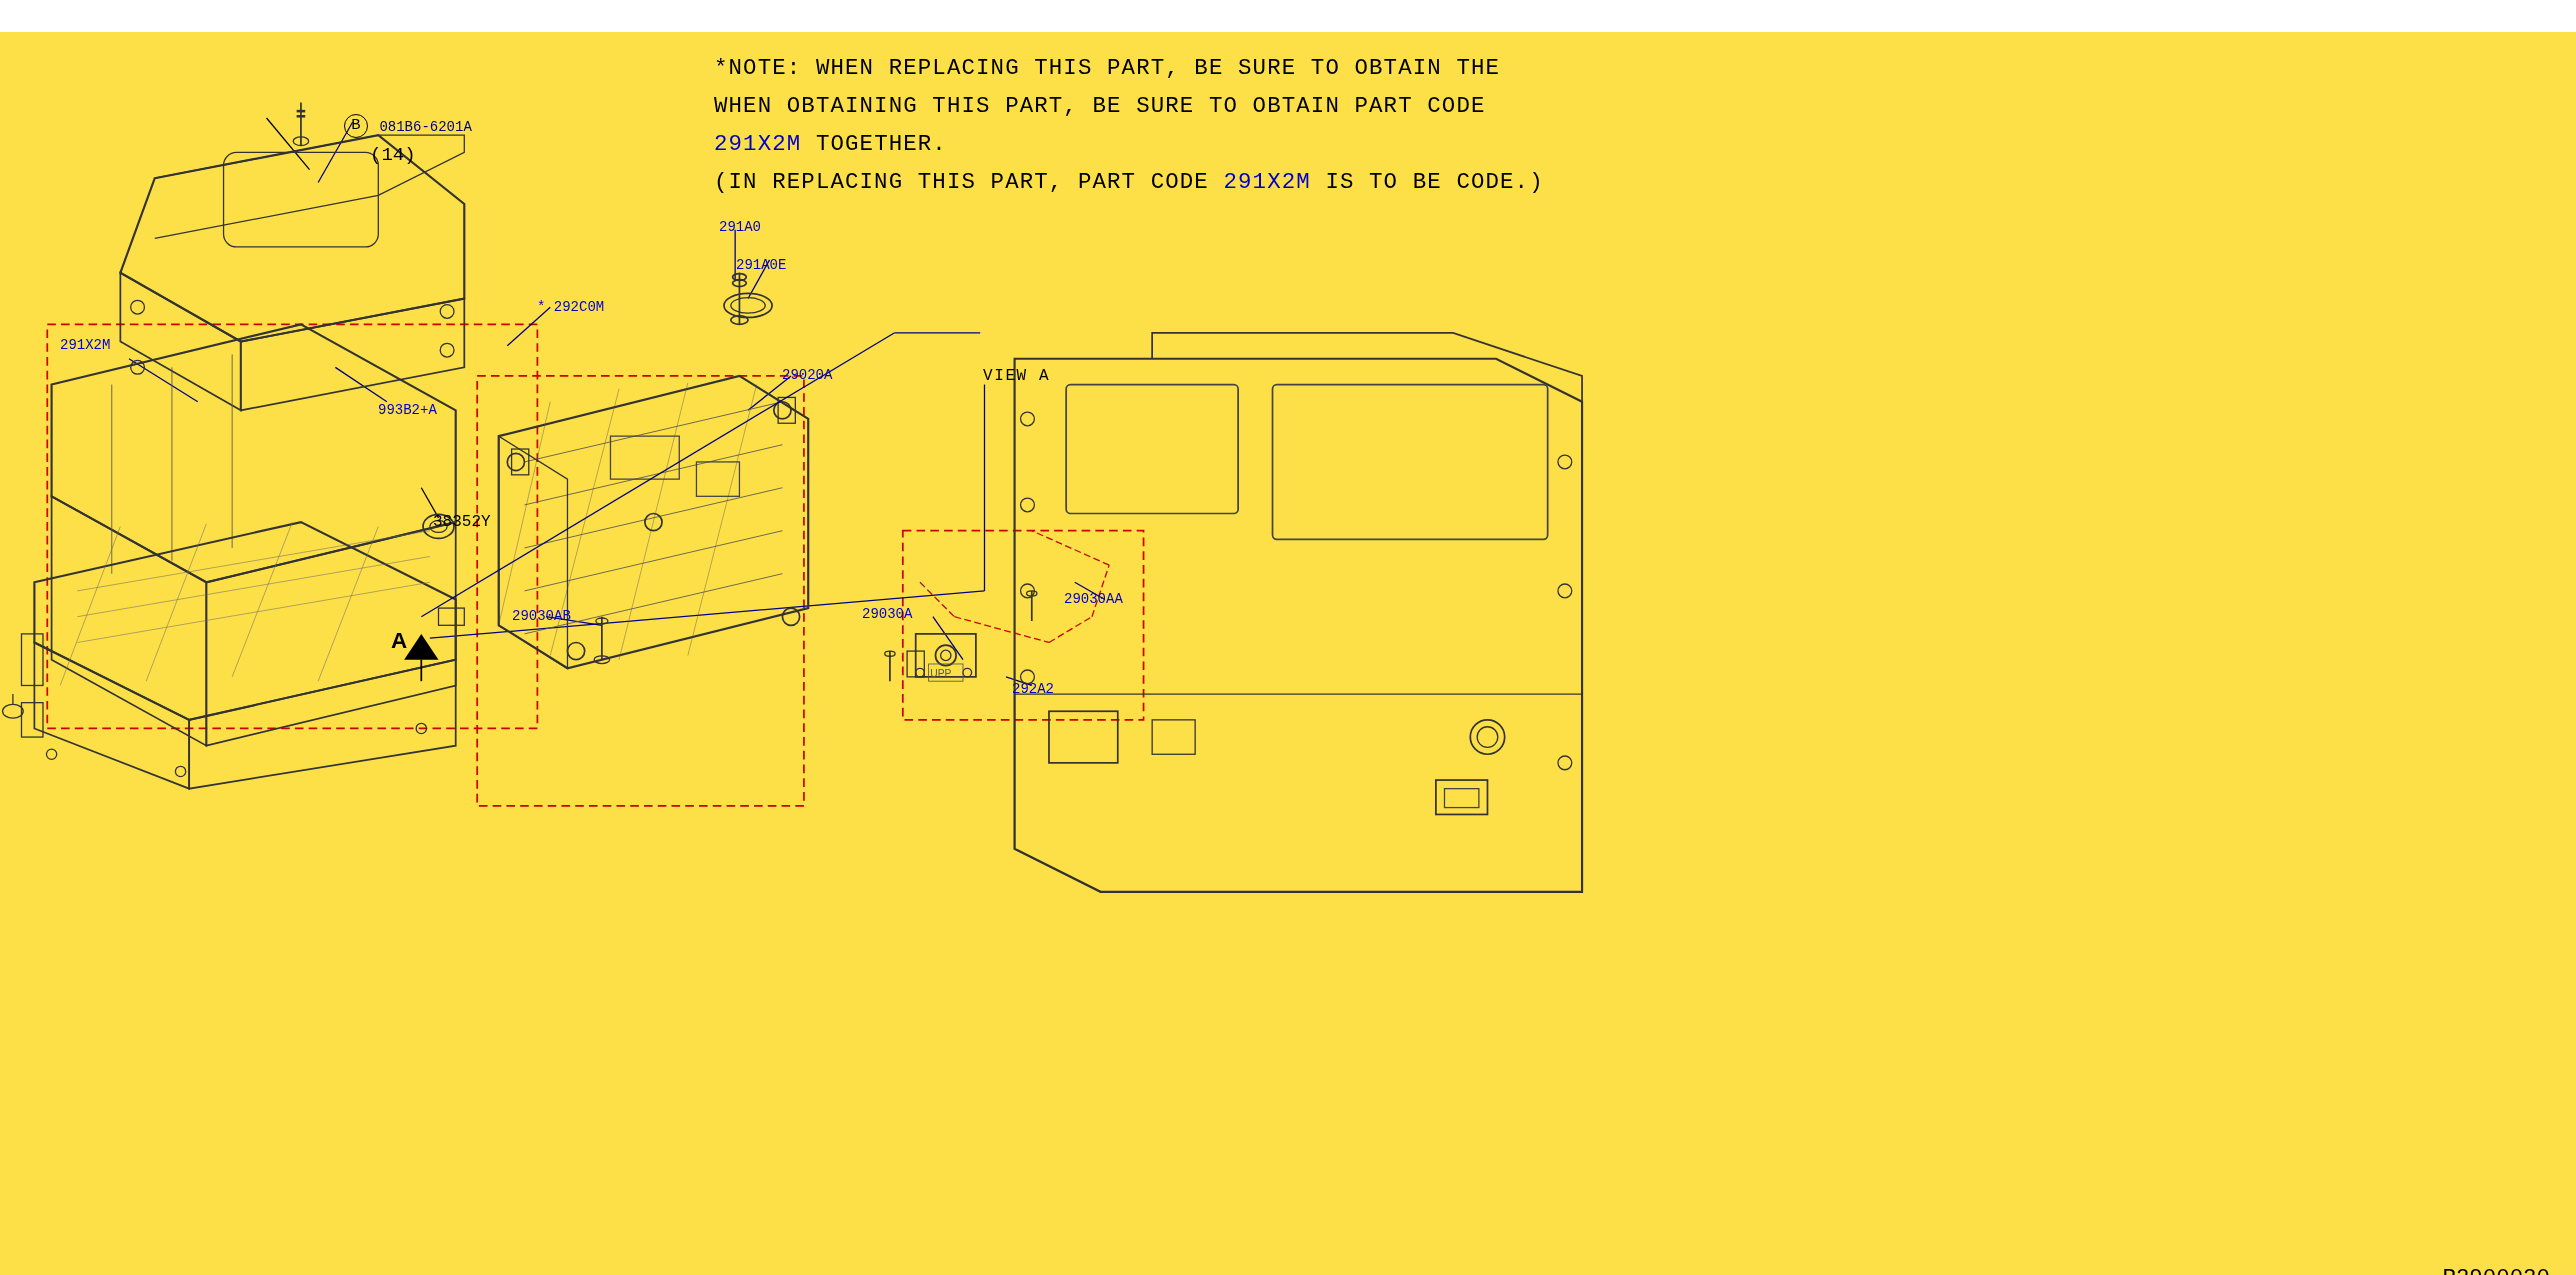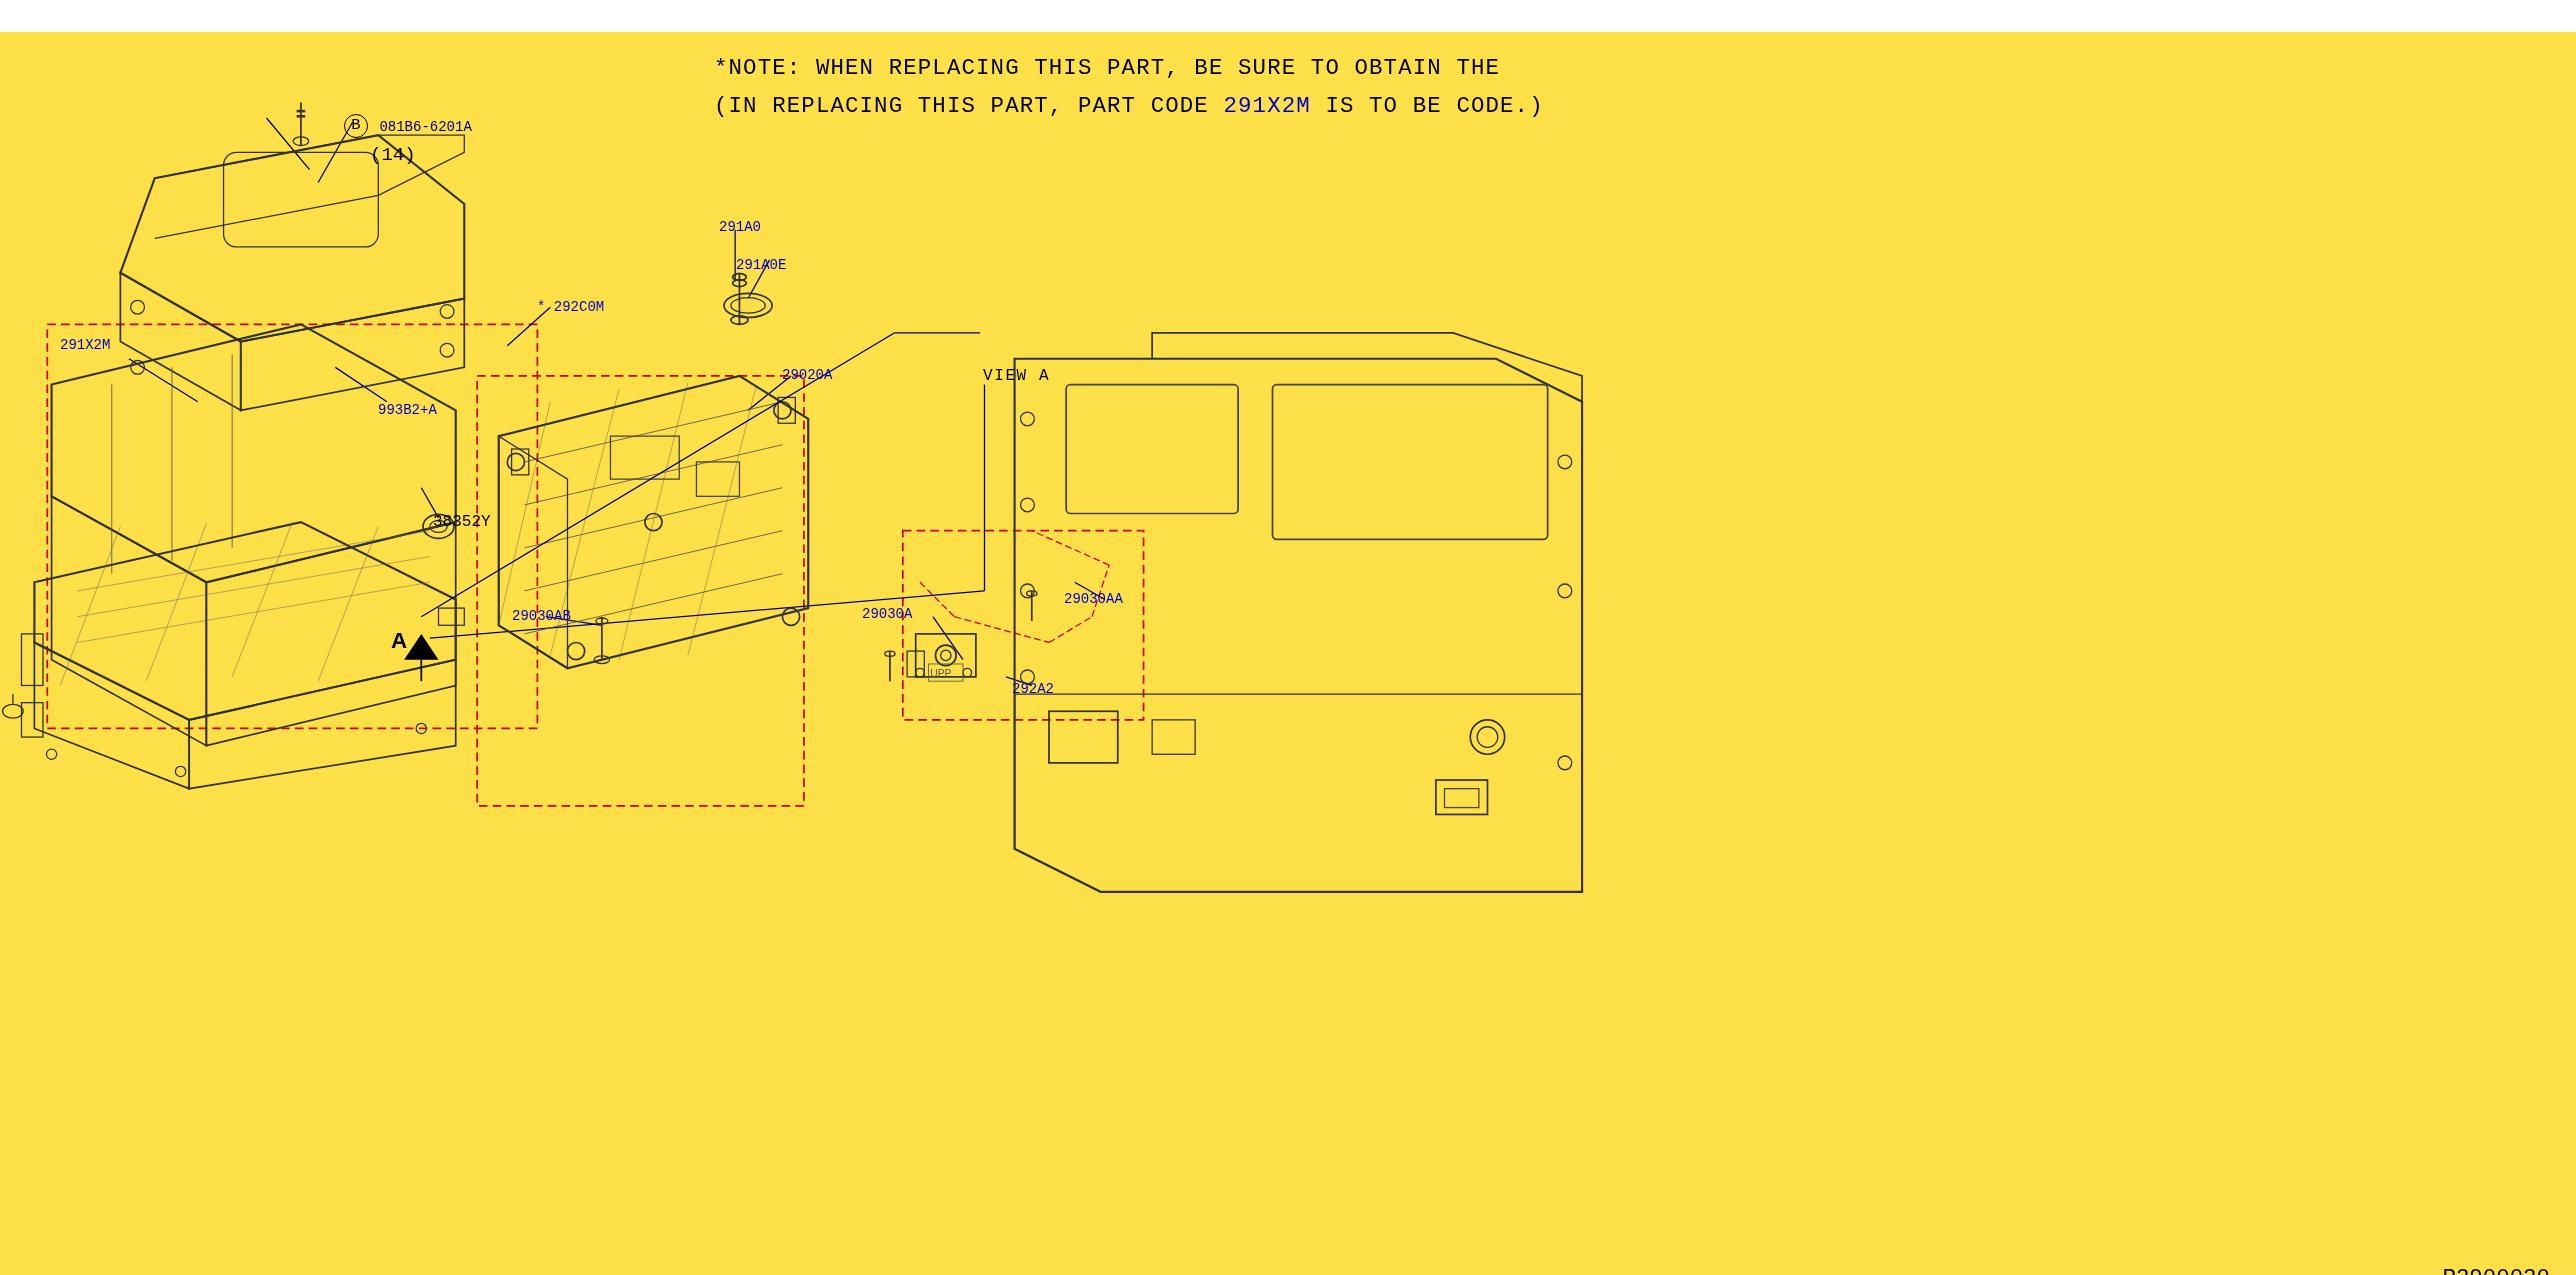--- a/index.html
+++ b/index.html
@@ -110,20 +110,24 @@
       height: 1276px;
     }
   </style>
 </head>
 <body>
 
 <div class="page-container">
 
   <div class="note-section">
     <div>*NOTE: WHEN REPLACING THIS PART, BE SURE TO OBTAIN THE</div>
+    <div>WHEN OBTAINING THIS PART, BE SURE TO OBTAIN PART CODE</div>
+    <div>
+      <span class="blue-text">291X2M</span><span>     TOGETHER.</span>
+    </div>
     <div>
       <span>(IN REPLACING THIS PART, PART CODE </span><span class="blue-text">291X2M</span><span> IS TO BE CODE.)</span>
     </div>
   </div>
 
   <svg class="main-svg" viewBox="0 0 2996 1484" xmlns="http://www.w3.org/2000/svg">
 
     <rect x="55" y="340" width="570" height="470" fill="none" stroke="#cc0000" stroke-width="2" stroke-dasharray="10,6"></rect>
 
     <rect x="555" y="400" width="380" height="500" fill="none" stroke="#cc0000" stroke-width="2" stroke-dasharray="10,6"></rect>

